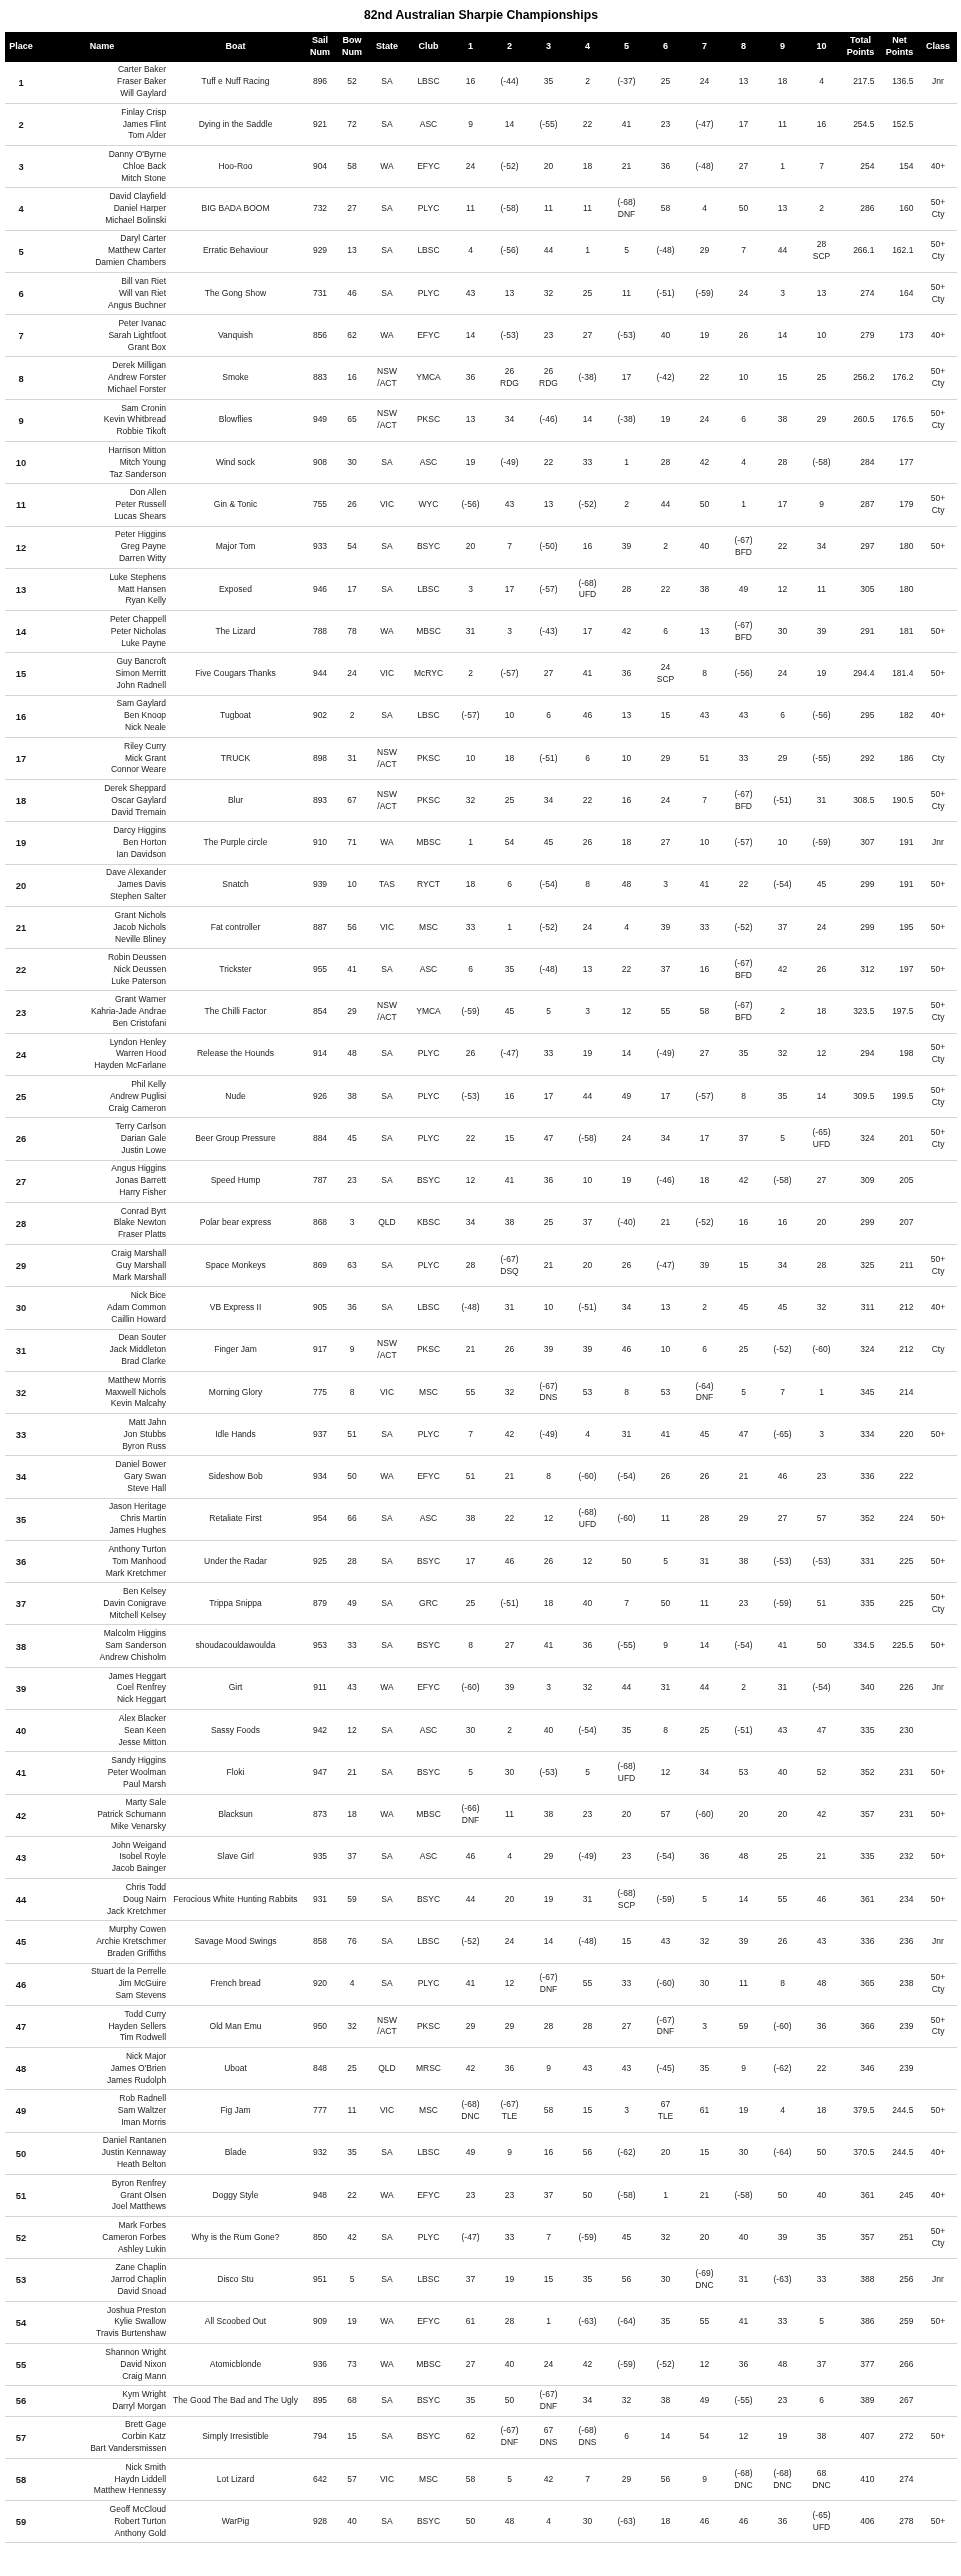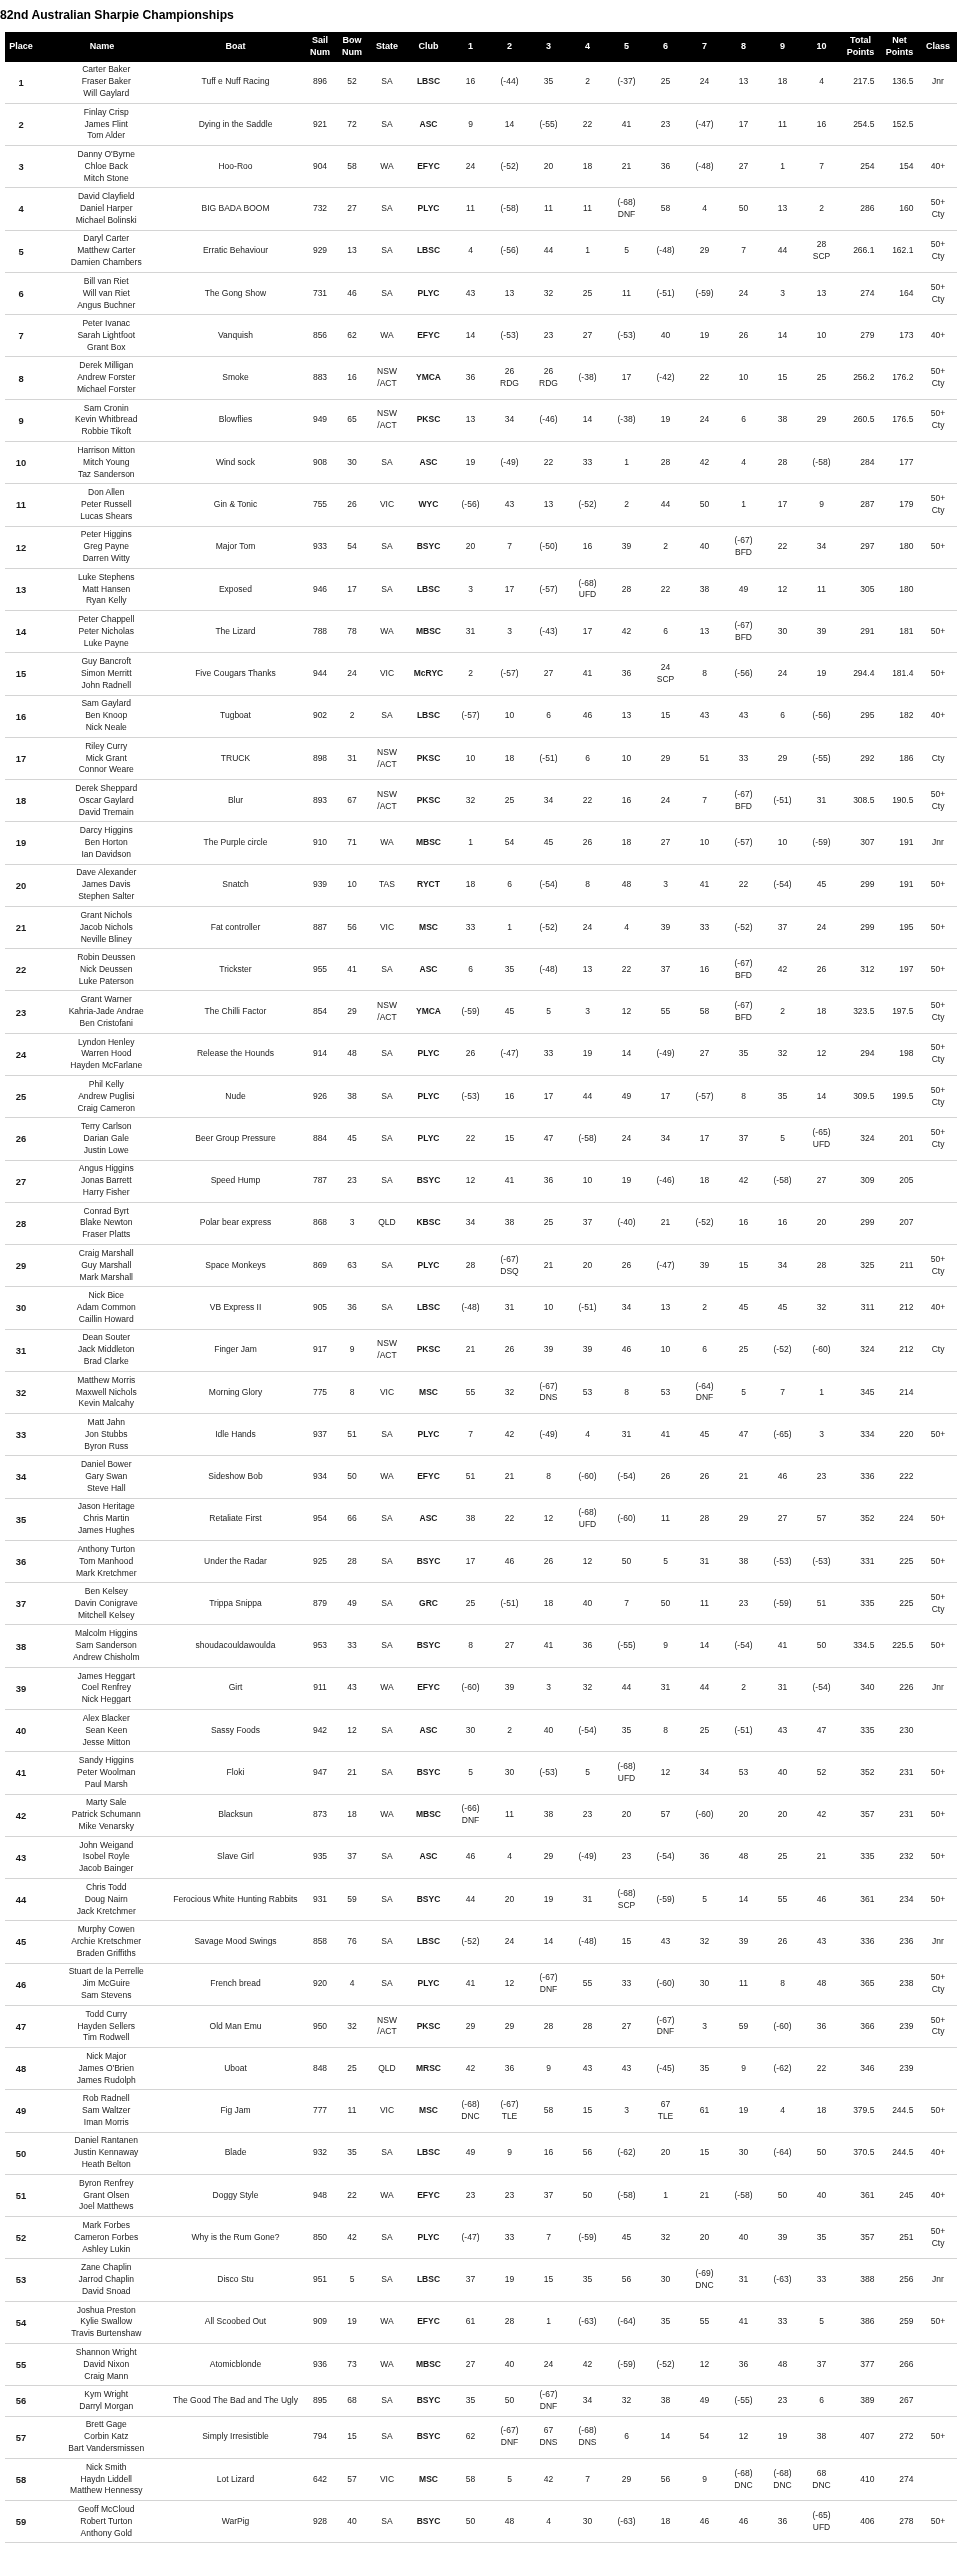--- a/index.html
+++ b/index.html
@@ -1,29 +1,29 @@
 <!DOCTYPE html>
 <html style="font-size:15px"><head>
 <meta charset="utf-8">
 <style>
   html,body{margin:0;padding:0;background:#fff;}
   body{width:962px;min-height:2576px;font-family:"Liberation Sans",sans-serif;color:#111;position:relative;}
   .page{width:962px;margin:0 auto;}
-  .titles{padding-top:7.5px;font-weight:bold;font-size:12.2px;color:#000;}
+  .titles{text-align:center;padding-top:7.5px;font-weight:bold;font-size:12.2px;color:#000;}
   .titles div{margin:0 0 9.4px 0;line-height:1.2;}
   table{border-collapse:collapse;table-layout:fixed;width:947px;margin:1.9px auto 0;font-size:8.5px;}
   thead th{background:#000;color:#fff;font-weight:bold;text-align:center;vertical-align:middle;
            padding:3.8px 0.9px;font-size:9px;line-height:1.25;white-space:pre-line;}
   tbody td{border-top:0.9px solid #d4d4d4;text-align:center;vertical-align:middle;
            padding:2.8px 0.9px;line-height:1.4;white-space:pre-line;color:#1a1a1a;}
   tbody tr:first-child td{border-top:none;}
   tbody tr:last-child td{border-bottom:0.9px solid #d4d4d4;}
   td.place{font-weight:bold;font-size:9.4px;}
-  td.crew{text-align:center;padding-left:9.4px;}
-  td.club{word-break:break-all;font-weight:bold;}
+  td.crew{text-align:right;padding-left:9.4px;}
+  td.club{word-break:break-all;}
   td.total,td.net{text-align:right;padding-right:5.6px;}
 </style>
 </head>
 <body>
 
 <div class="page">
   <div class="titles">
     <div>82nd Australian Sharpie Championships</div>
   </div>
 

